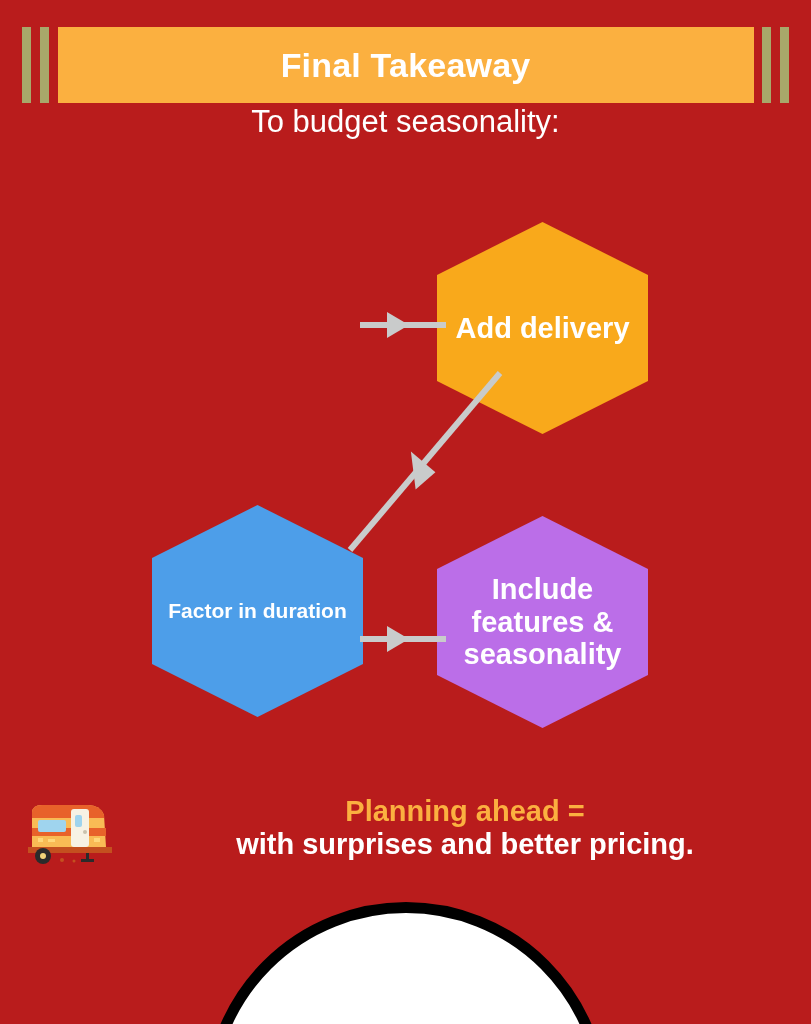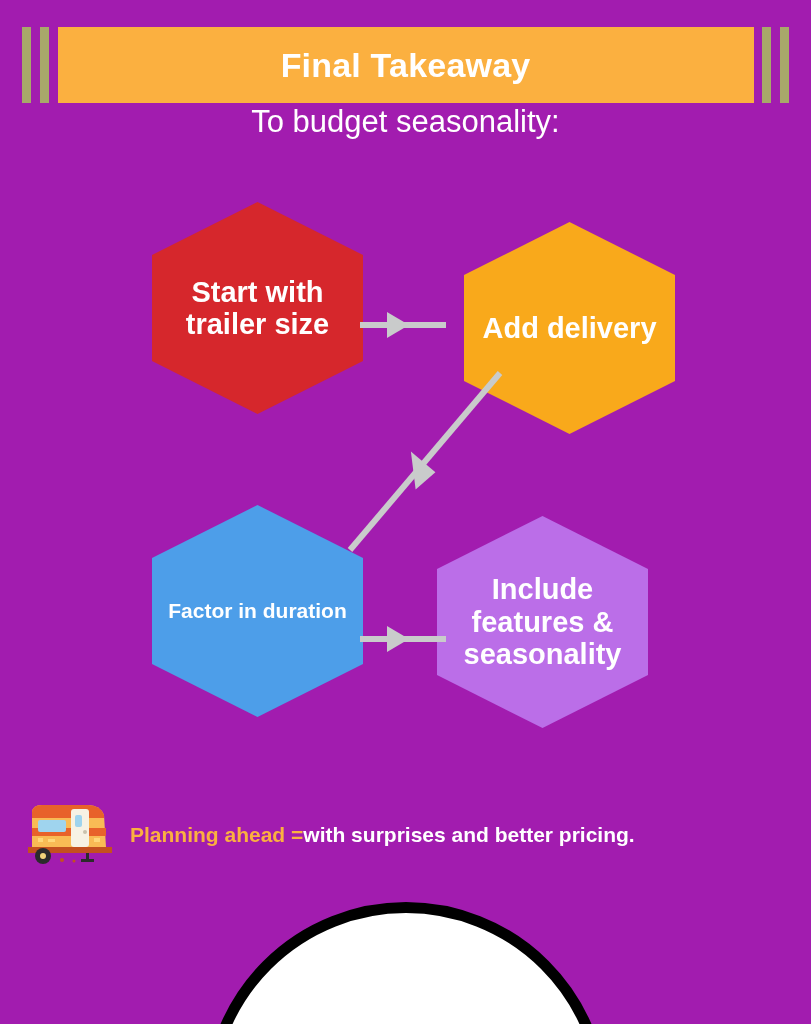--- a/index.html
+++ b/index.html
@@ -5,21 +5,21 @@
   * { margin:0; padding:0; box-sizing:border-box; }
   html, body {
     width:811px; height:1024px;
     background:#0e95c6;
     font-family:"Liberation Sans", sans-serif;
     overflow:hidden;
   }
   .canvas {
     position:relative;
     width:811px; height:1024px;
-    background:#a21caf;
+    background:#b91c1c;
     overflow:hidden;
   }
 
   
   .header-band {
     position:absolute;
     left:0; top:27px;
     width:811px; height:76px;
   }
   .band-bar {
@@ -69,21 +69,21 @@
     justify-content:center;
     text-align:center;
     color:#ffffff;
     font-weight:bold;
     line-height:1.12;
     clip-path: polygon(50% 0%, 100% 25%, 100% 75%, 50% 100%, 0% 75%, 0% 25%);
     padding:0 12px;
   }
 
   .hex-red    { left:152px; top:32px;  width:211px; height:212px; background:#d6272c; font-size:29px; }
-  .hex-orange { left:437px; top:52px;  width:211px; height:212px; background:#f9a91b; font-size:29px;margin-left:27px; }
+  .hex-orange { left:437px; top:52px;  width:211px; height:212px; background:#f9a91b; font-size:29px; }
   .hex-blue   { left:152px; top:335px; width:211px; height:212px; background:#4d9ee9; font-size:21px; }
   .hex-purple { left:437px; top:346px; width:211px; height:212px; background:#bb6ee8; font-size:29px;justify-content:center; }
 
   
   .arrow-h {
     position:absolute;
     height:6px;
     background:#c9cbcb;
   }
   .arrow-h .head {
@@ -106,24 +106,25 @@
     position:absolute;
     left:0; top:795px;
     width:811px; height:80px;
   }
   .trailer-icon { position:absolute; left:24px; top:4px; }
   .tagline-text {
     position:absolute;
     left:130px; top:0;
     width:670px; height:80px;
     display:flex; align-items:center;
-    font-size:21px;
+    font-size:29px;
     font-weight:bold;
     color:#ffffff;
     white-space:nowrap;
+    flex-direction:column;
   }
   .tagline-accent { color:#fbb040; }
 
   
   .logo-wrap {
     position:absolute;
     left:50%;
     top:902px;
     transform:translateX(-50%);
     width:404px; height:404px;
@@ -153,23 +154,20 @@
     <div class="band-bar r1"></div>
     <div class="band-bar r2"></div>
     <div class="band-plate"></div>
     <div class="band-title">Final Takeaway</div>
   </div>
 
   <div class="subtitle">To budget seasonality:</div>
 
   <div class="flow">
 
-    <div class="hex hex-red">
-      <span>Start with trailer size</span>
-    </div>
 
     <div class="hex hex-orange">
       <span>Add delivery</span>
     </div>
 
     <div class="hex hex-blue">
       <span>Factor in duration</span>
     </div>
 
     <div class="hex hex-purple">

